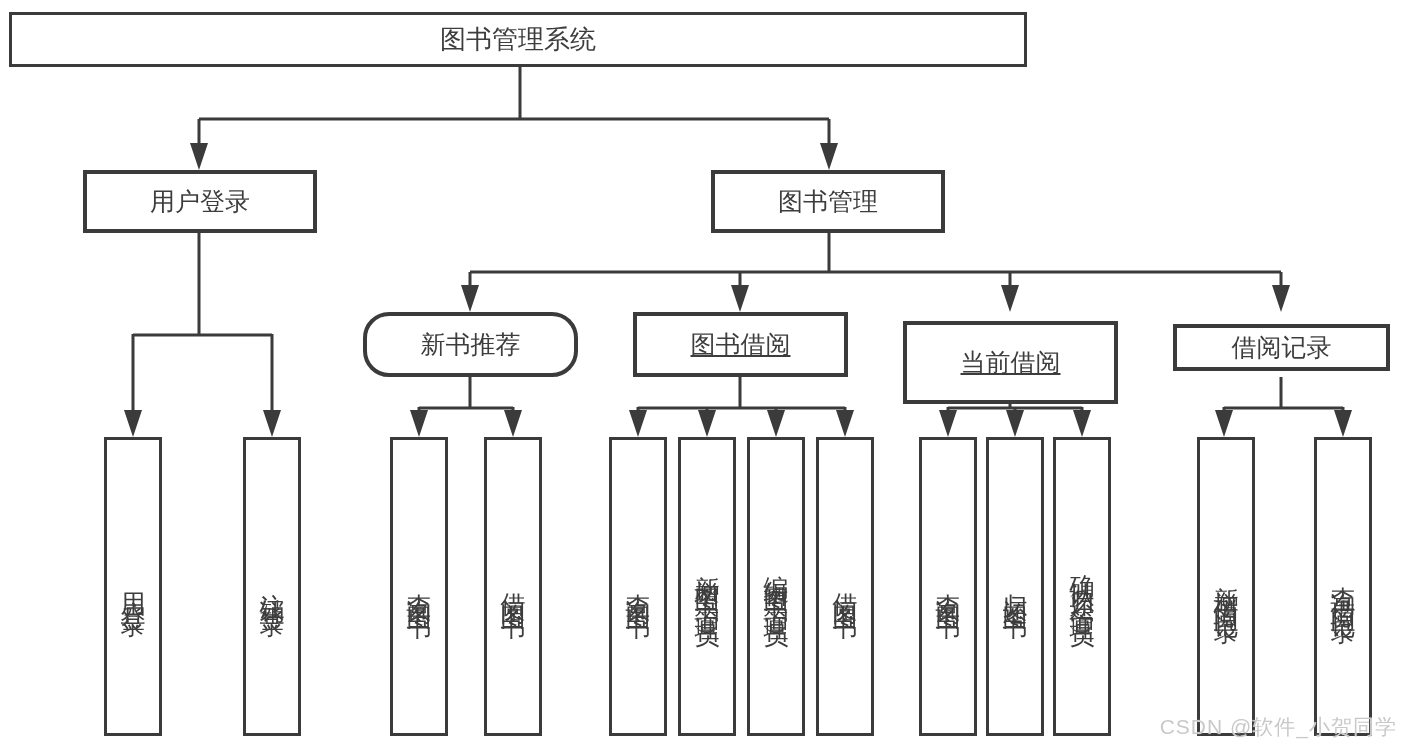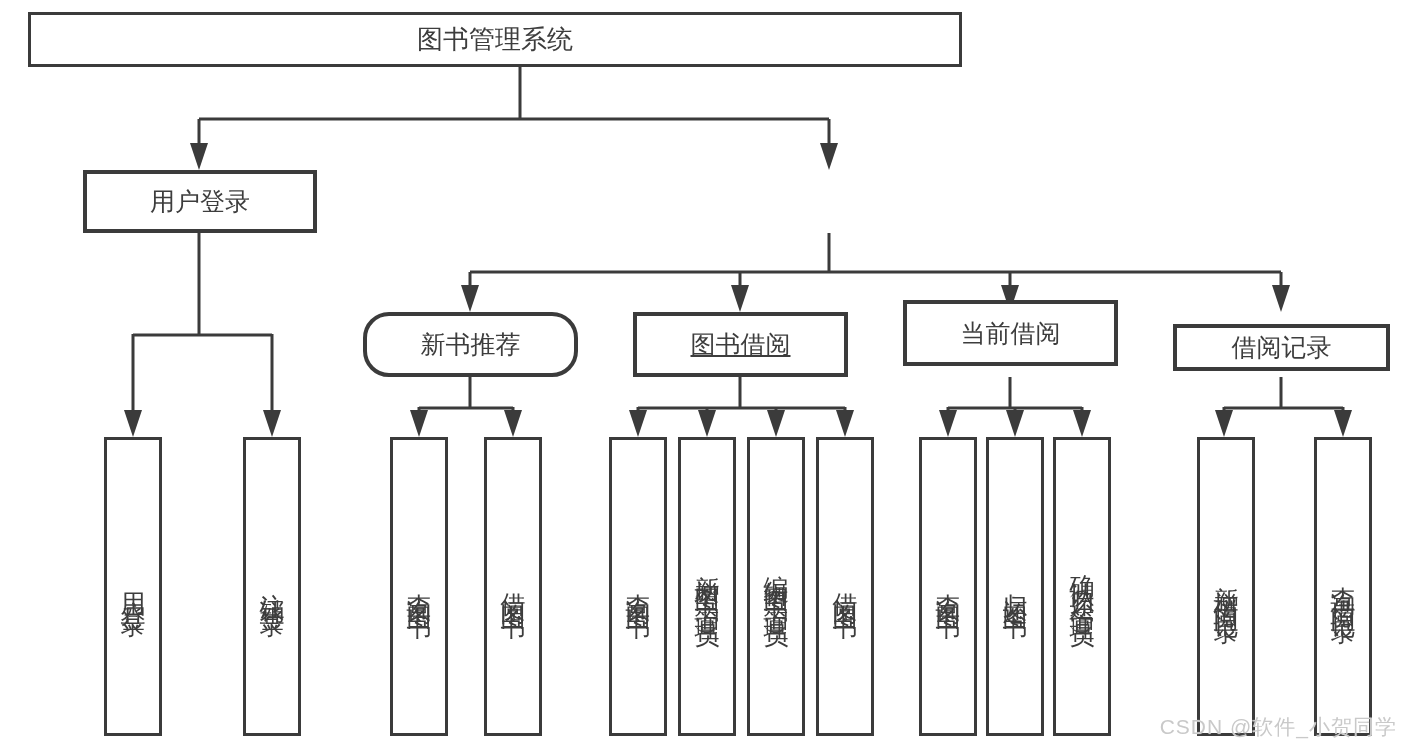--- a/index.html
+++ b/index.html
@@ -112,27 +112,28 @@
     <polygon class="arrowhead" points="698,410 716,410 707,437"></polygon>
     <polygon class="arrowhead" points="767,410 785,410 776,437"></polygon>
     <polygon class="arrowhead" points="836,410 854,410 845,437"></polygon>
     <polygon class="arrowhead" points="939,410 957,410 948,437"></polygon>
     <polygon class="arrowhead" points="1006,410 1024,410 1015,437"></polygon>
     <polygon class="arrowhead" points="1073,410 1091,410 1082,437"></polygon>
     <polygon class="arrowhead" points="1215,410 1233,410 1224,437"></polygon>
     <polygon class="arrowhead" points="1334,410 1352,410 1343,437"></polygon>
   </svg>
 
-  <div class="node lvl0" style="left:28px; top:12px; width:934px; height:55px;">图书管理系统</div>
+  <div class="node lvl0" style="left:9px; top:12px; width:1018px; height:55px;">图书管理系统</div>
 
   <div class="node lvl1" style="left:83px; top:170px; width:234px; height:63px;">用户登录</div>
+  <div class="node lvl1" style="left:711px; top:170px; width:234px; height:63px;">图书管理</div>
 
   <div class="node lvl2" style="left:363px; top:312px; width:215px; height:65px;border-radius:26px;">新书推荐</div>
   <div class="node lvl2" style="left:633px; top:312px; width:215px; height:65px;text-decoration:underline;">图书借阅</div>
-  <div class="node lvl2" style="left:903px; top:300px; width:215px; height:66px;">当前借阅</div>
+  <div class="node lvl2" style="left:903px; top:321px; width:215px; height:83px;text-decoration:underline;">当前借阅</div>
   <div class="node lvl2" style="left:1173px; top:324px; width:217px; height:47px;">借阅记录</div>
 
   <div class="node leaf" style="left:104px; top:437px; width:58px; height:299px;">
     <span class="vtext">用户登录</span>
   </div>
   <div class="node leaf" style="left:243px; top:437px; width:58px; height:299px;">
     <span class="vtext">注销登录</span>
   </div>
   <div class="node leaf" style="left:390px; top:437px; width:58px; height:299px;">
     <span class="vtext">查询图书</span>

